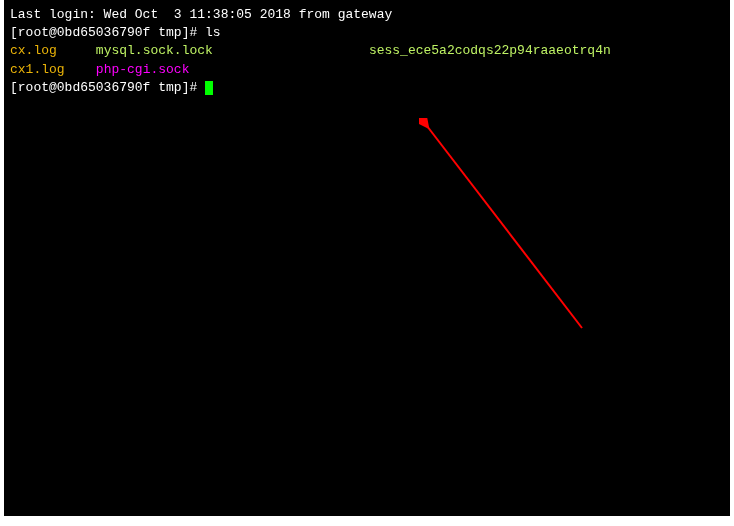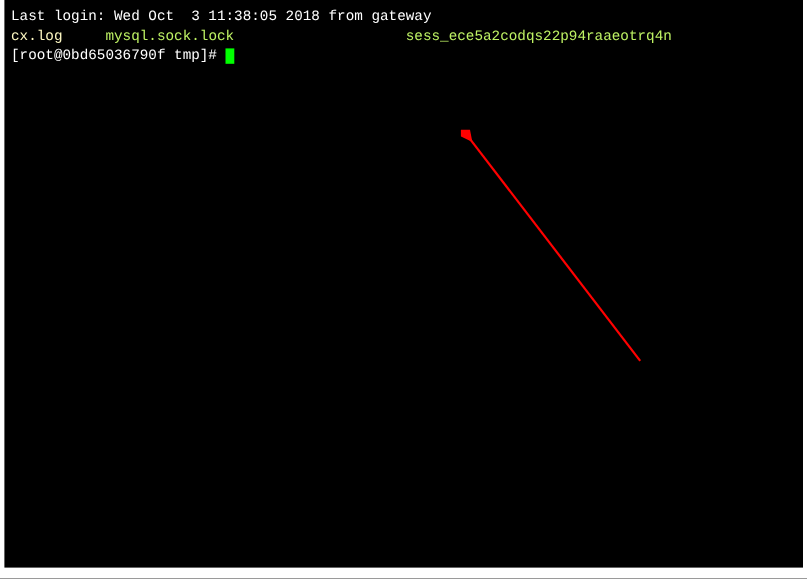--- a/index.html
+++ b/index.html
@@ -20,21 +20,21 @@
       padding: 6px 0 0 6px;
       box-sizing: border-box;
       color: #fff;
       line-height: 1.4;
       position: relative;
       overflow: hidden;
     }
     .line {
       white-space: pre;
     }
-    .cyan { color: #fef9c3; }
+    .cyan { color: #eab308; }
     .white { color: #bef264; }
     .magenta { color: #ff00ff; }
     .cursor {
       display: inline-block;
       width: 8px;
       height: 14px;
       background: #00ff00;
       vertical-align: text-bottom;
     }
     .arrow {
@@ -42,21 +42,23 @@
       top: 118px;
       left: 415px;
       pointer-events: none;
     }
   </style>
 </head>
 <body>
 
 <div class="terminal">
   <div class="line"><span>Last login: Wed Oct  3 11:38:05 2018 from gateway</span></div>
+  <div class="line"><span>[root@0bd65036790f tmp]# </span><span>ls</span></div>
   <div class="line"><span class="cyan"><span>cx.log</span></span><span>     </span><span class="white"><span>mysql.sock.lock</span></span><span>                    </span><span class="white"><span>sess_ece5a2codqs22p94raaeotrq4n</span></span></div>
+  <div class="line"><span class="cyan"><span>cx1.log</span></span><span>    </span><span class="magenta"><span>php-cgi.sock</span></span></div>
   <div class="line"><span>[root@0bd65036790f tmp]# </span><span class="cursor"></span></div>
 
   <svg class="arrow" width="200" height="230">
     <defs>
       <marker id="ah" markerWidth="12" markerHeight="12" refX="2" refY="6" orient="auto">
         <path d="M0,6 L12,0 L9,6 L12,12 Z" fill="#ff0000"></path>
       </marker>
     </defs>
     <line x1="163" y1="210" x2="8" y2="8" stroke="#ff0000" stroke-width="2" marker-end="url(#ah)"></line>
   </svg>

